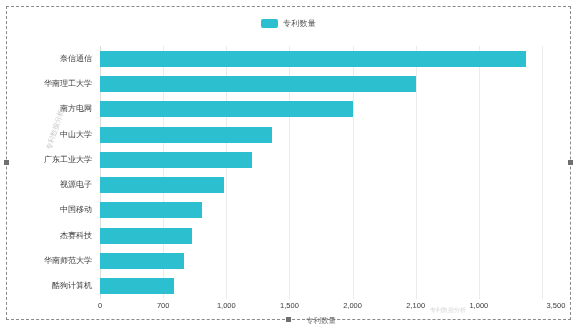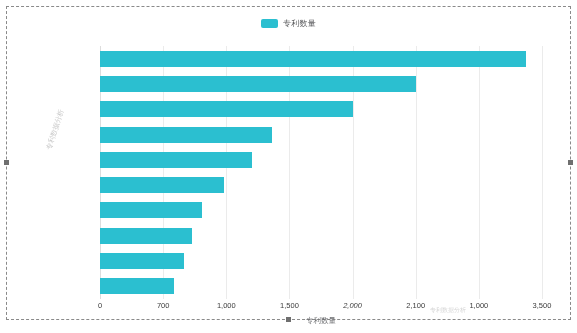--- a/index.html
+++ b/index.html
@@ -171,20 +171,32 @@
     <span class="handle h-ml"></span>
     <span class="handle h-mr"></span>
     <span class="handle h-bc"></span>
   </div>
 
   <div id="legend">
     <span id="legend-swatch"></span>
     <span id="legend-label">专利数量</span>
   </div>
 
+  <div id="cats">
+      <div class="cat" style="top: 7.65px;">奈信通信</div>
+      <div class="cat" style="top: 32.95px;">华南理工大学</div>
+      <div class="cat" style="top: 58.25px;">南方电网</div>
+      <div class="cat" style="top: 83.55px;">中山大学</div>
+      <div class="cat" style="top: 108.85px;">广东工业大学</div>
+      <div class="cat" style="top: 134.15px;">视源电子</div>
+      <div class="cat" style="top: 159.45px;">中国移动</div>
+      <div class="cat" style="top: 184.75px;">杰赛科技</div>
+      <div class="cat" style="top: 210.05px;">华南师范大学</div>
+      <div class="cat" style="top: 235.35px;">酷狗计算机</div>
+    </div>
 
   <div id="plot">
     <div id="gridlines">
         <div class="gridline axis0" style="left: 0px;"></div>
         <div class="gridline" style="left: 63.1429px;"></div>
         <div class="gridline" style="left: 126.286px;"></div>
         <div class="gridline" style="left: 189.429px;"></div>
         <div class="gridline" style="left: 252.571px;"></div>
         <div class="gridline" style="left: 315.714px;"></div>
         <div class="gridline" style="left: 378.857px;"></div>
@@ -222,23 +234,23 @@
           <div class="bar" title="酷狗计算机: 585" style="width: 73.8771px; background: rgb(43, 191, 208);"></div>
         </div>
       </div>
   </div>
 
   <div id="xticks">
       <div class="xtick" style="left: 0px;">0</div>
       <div class="xtick" style="left: 63.1429px;">700</div>
       <div class="xtick" style="left: 126.286px;">1,000</div>
       <div class="xtick" style="left: 189.429px;">1,500</div>
-      <div class="xtick" style="left: 252.571px; font-style: italic;">2,000</div>
+      <div class="xtick" style="left: 252.571px;">2,000</div>
       <div class="xtick" style="left: 315.714px;">2,100</div>
       <div class="xtick" style="left: 378.857px;">1,000</div>
-      <div class="xtick" style="left: 442px;">3,500</div>
+      <div class="xtick" style="left: 456px;">3,500</div>
     </div>
 
   <div id="xtitle">专利数量</div>
 
   <div id="watermark">专利数据分析</div>
   <div id="watermark2">专利数据分析</div>
 </div>
 
 </body></html>

